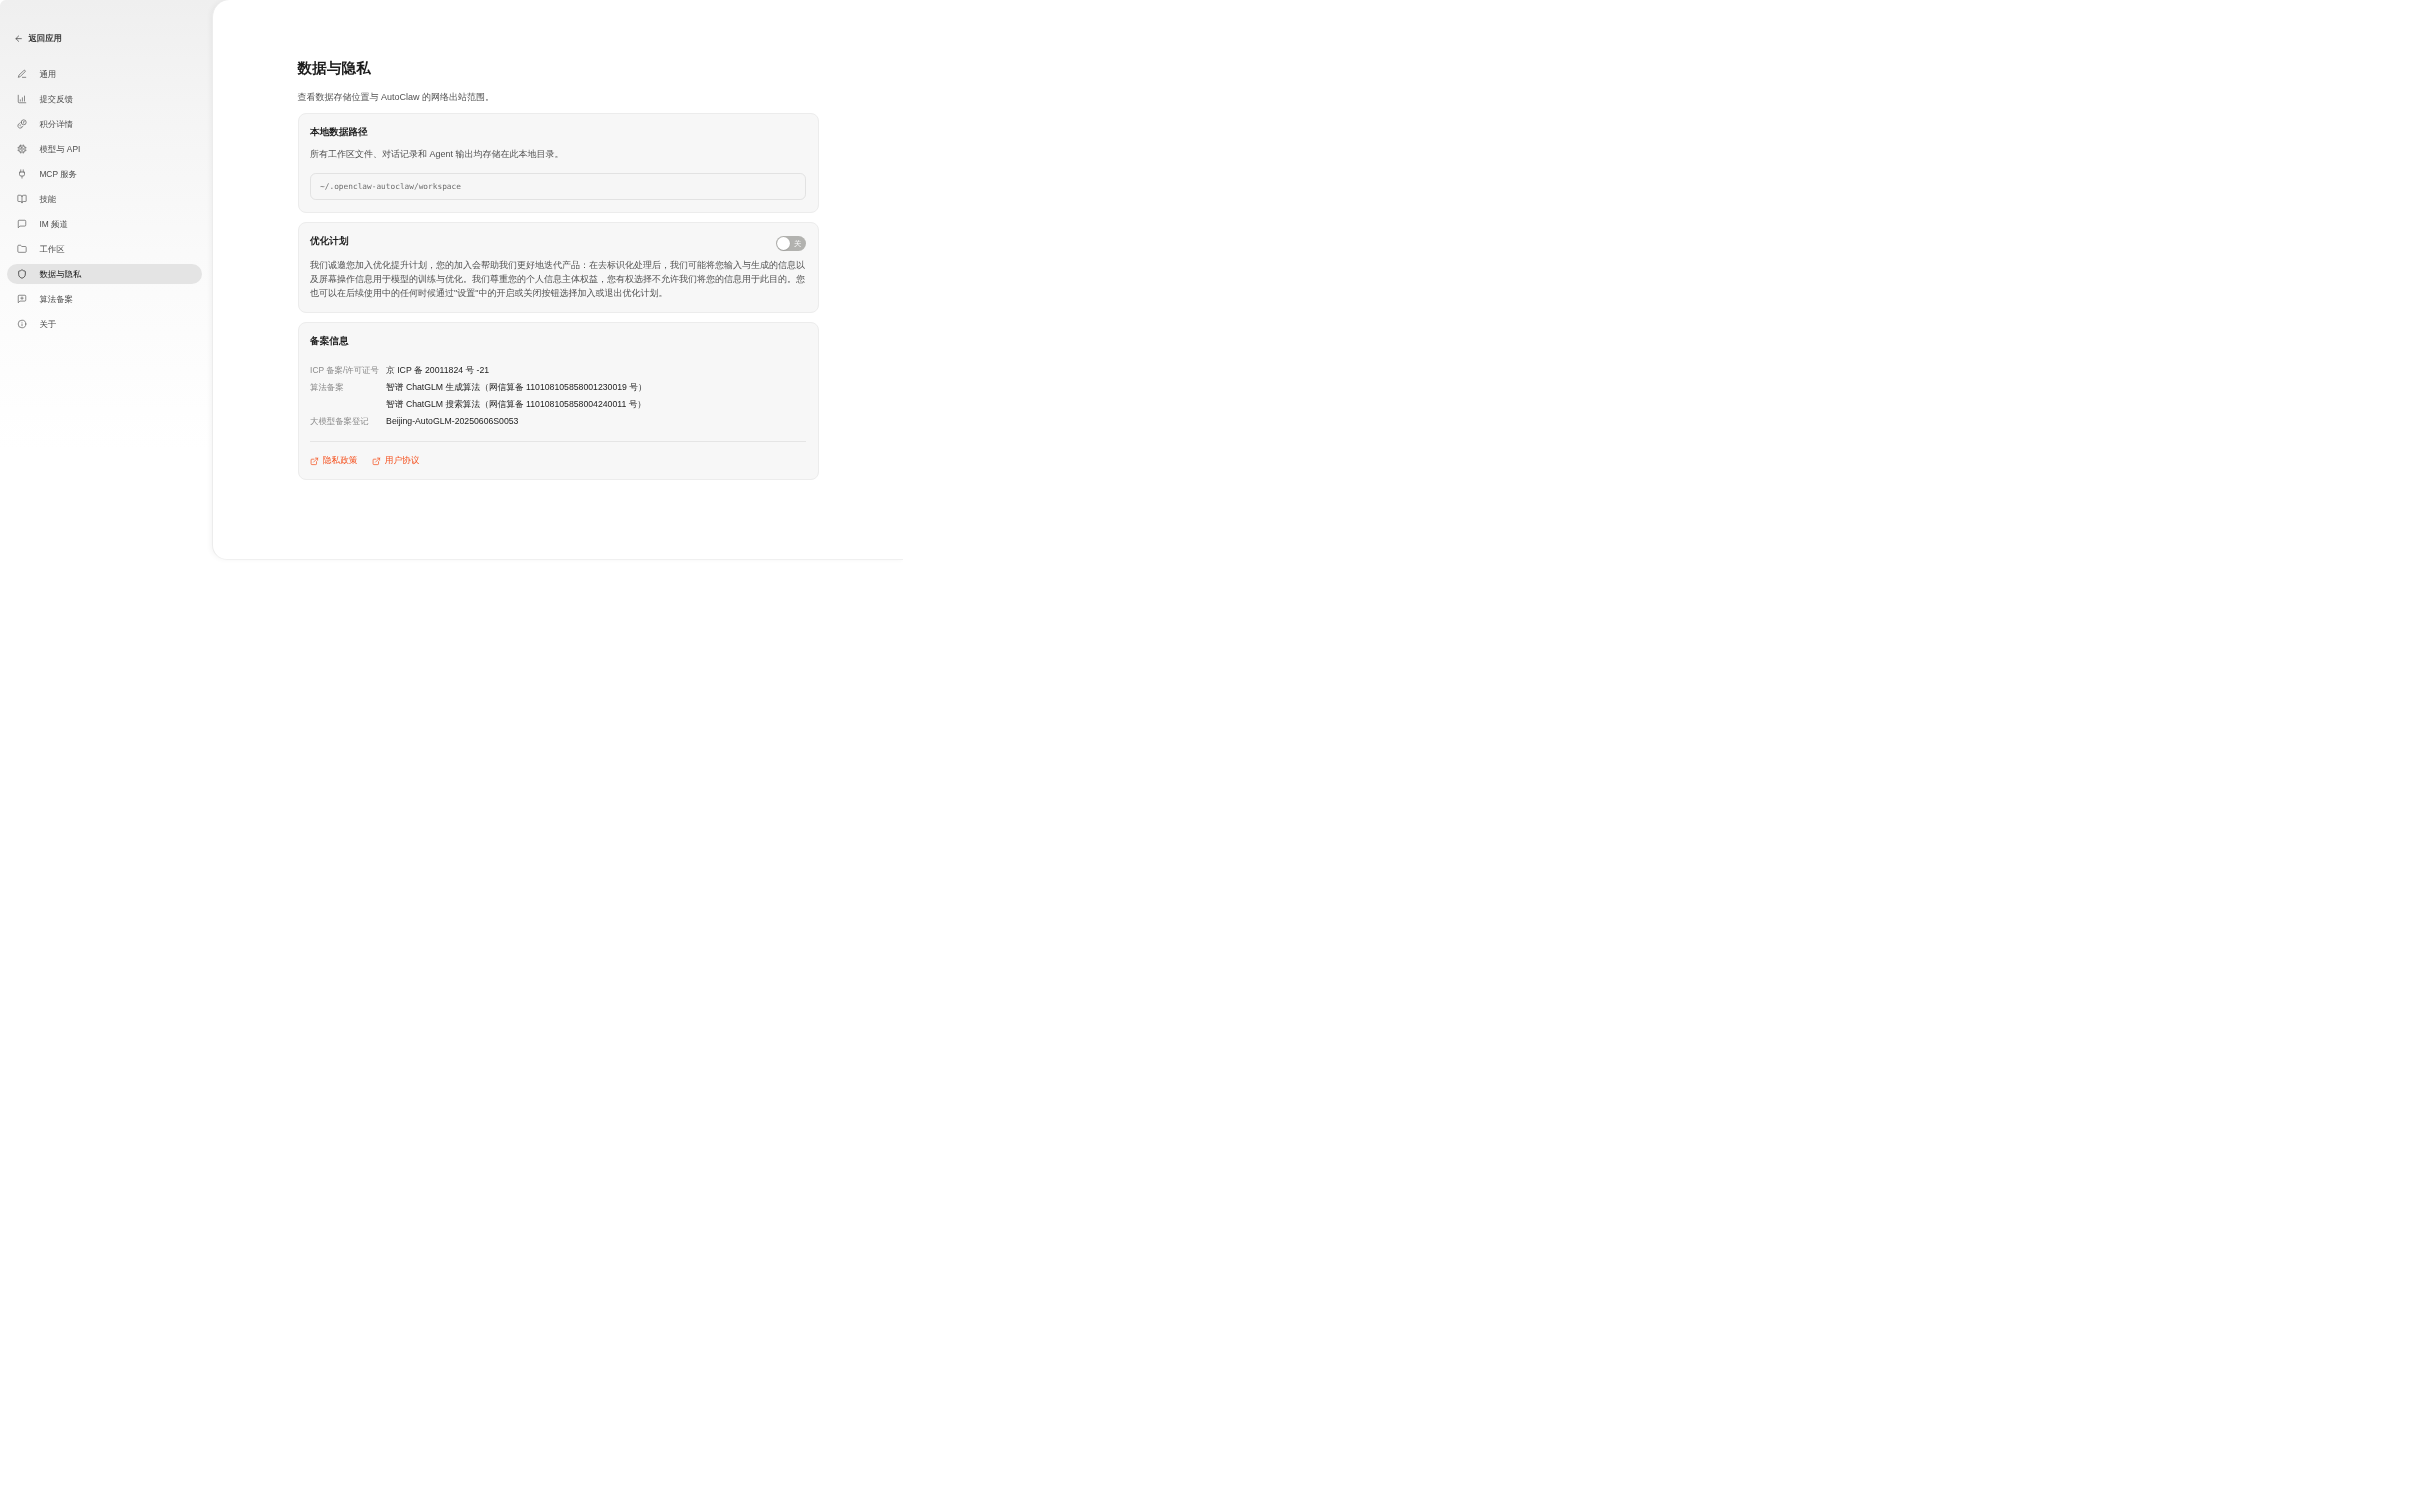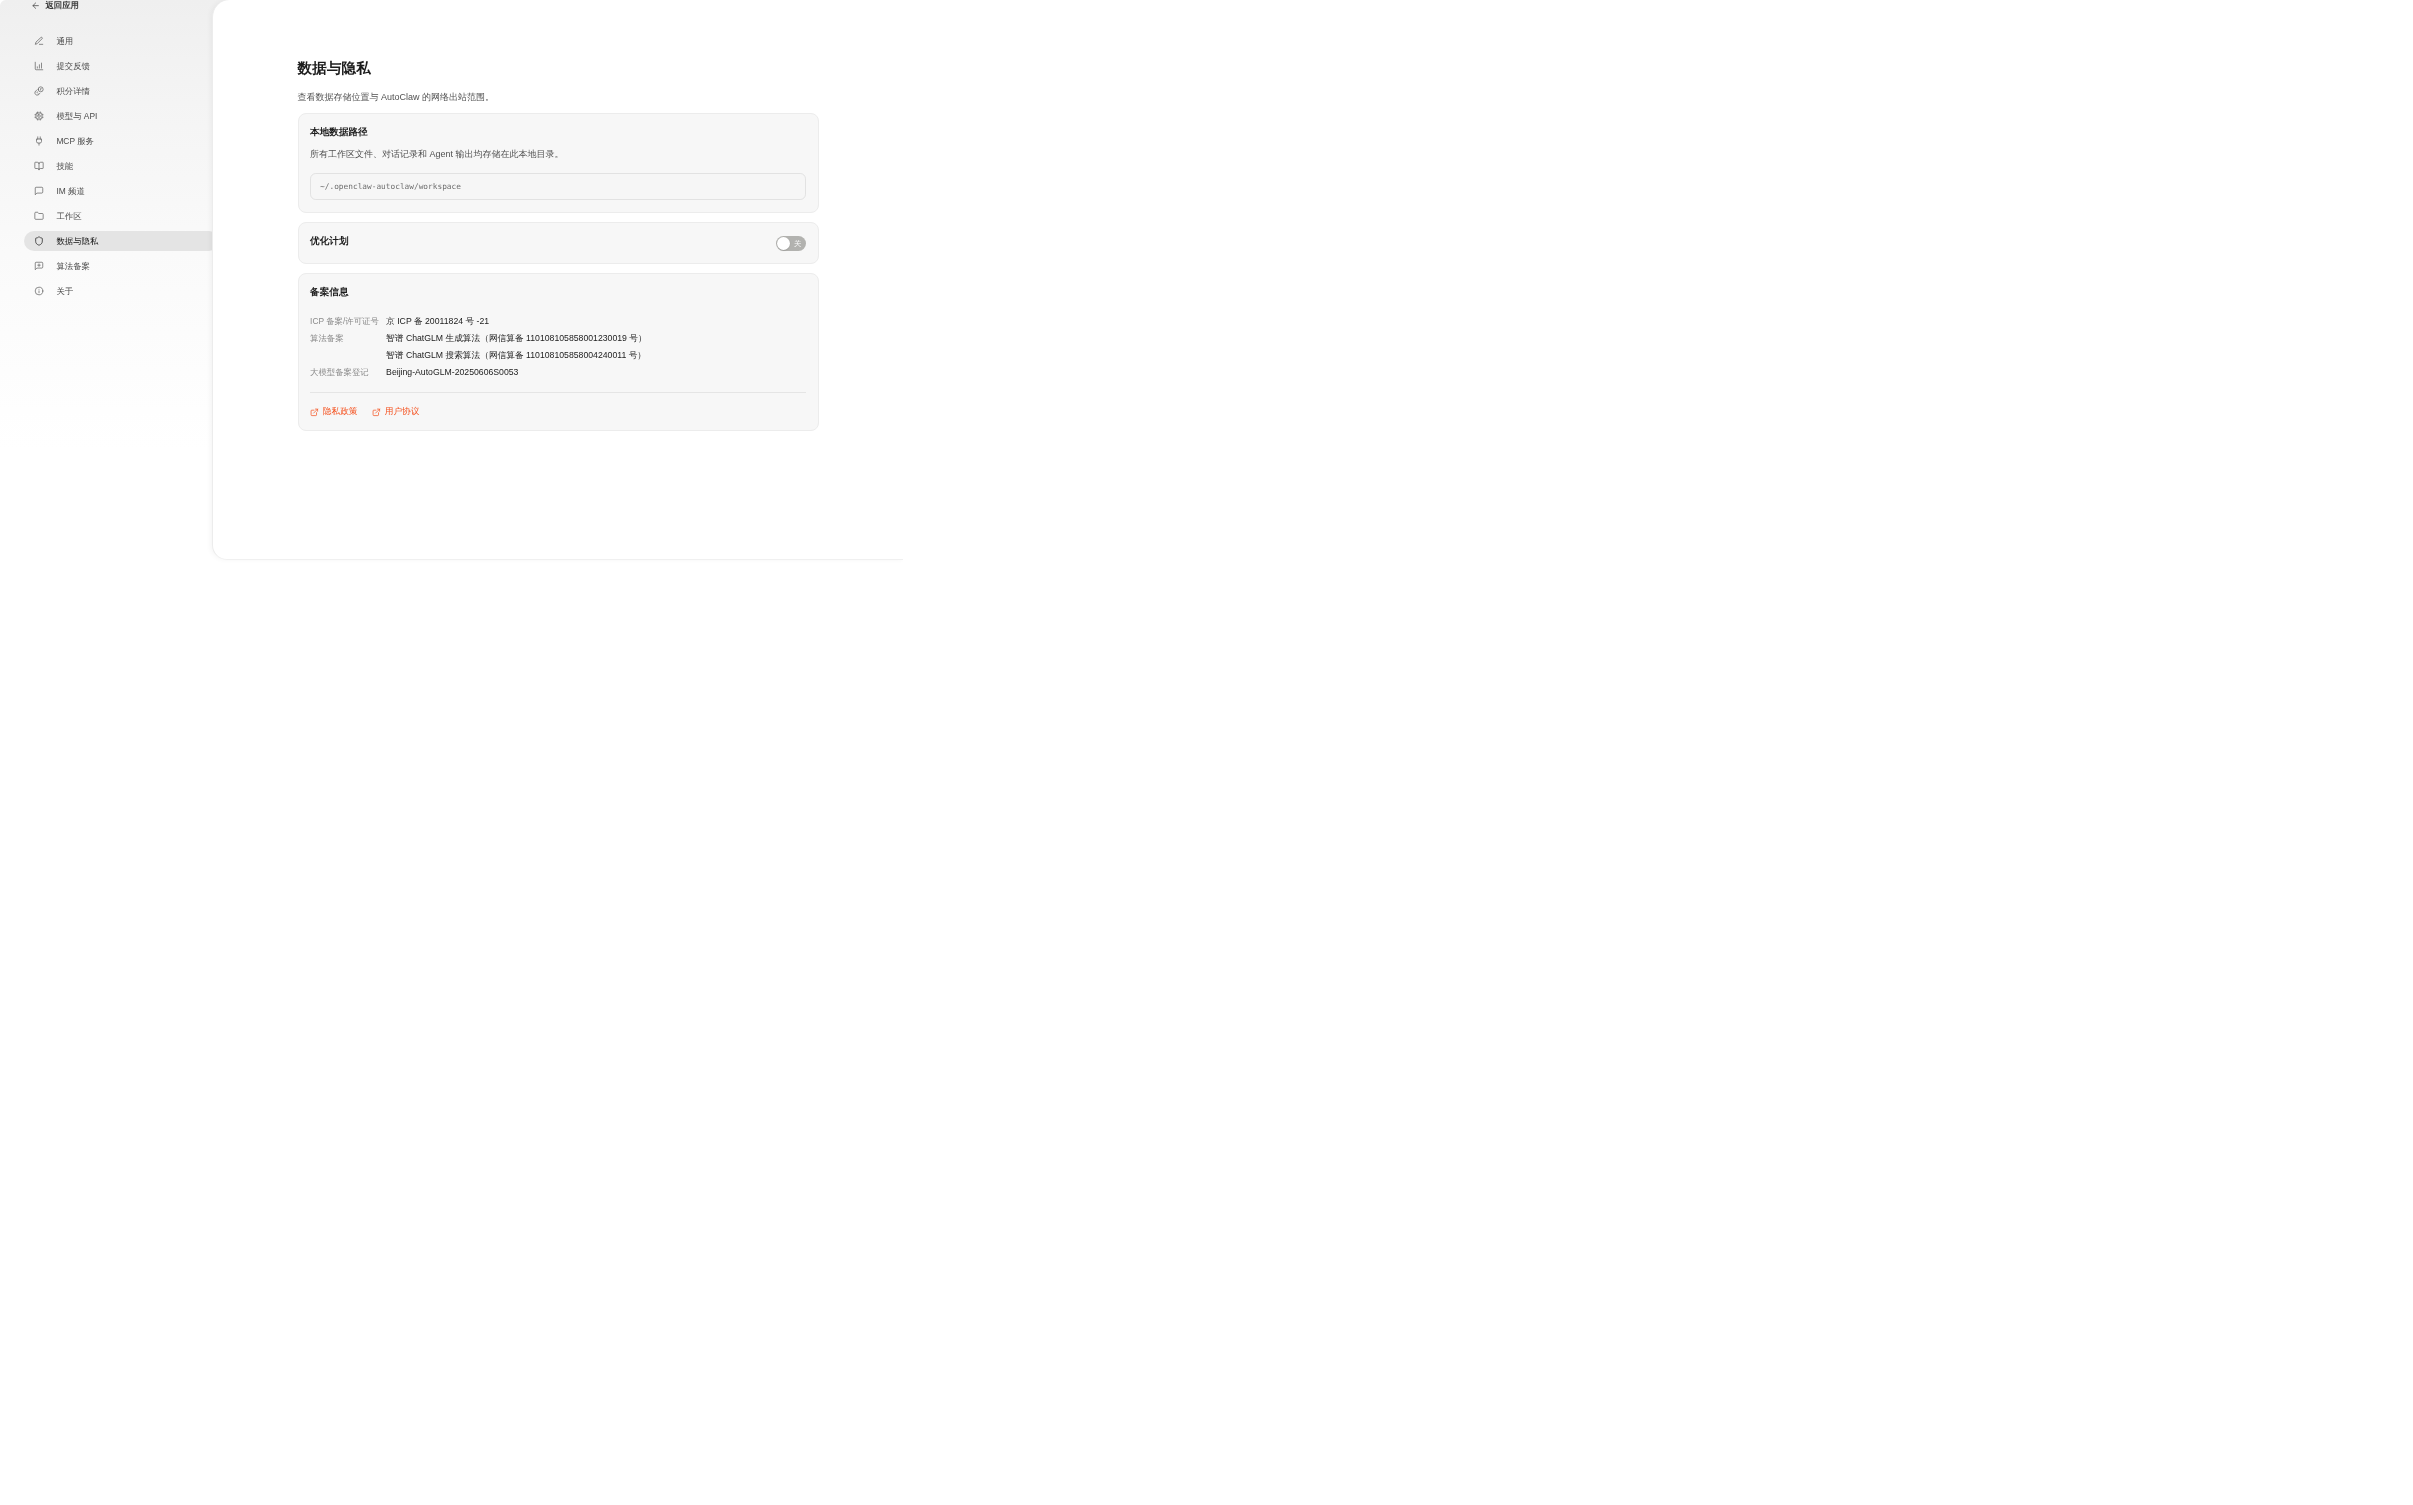--- a/index.html
+++ b/index.html
@@ -8,21 +8,21 @@
     font-family:"Liberation Sans","DejaVu Sans",sans-serif;
     background:radial-gradient(circle at 0% 100%, #b07a28 0%, #2a241e 3%, #17151 6%, #141312 100%);
     overflow:hidden;
   }
   .app {
     position:relative; width:903px; height:563px;
     border-radius:5.8px 0 0 9.3px; overflow:hidden;
     background:linear-gradient(180deg,#efefef 0%,#f4f4f4 18%,#fafafa 45%,#ffffff 80%);
   }
   
-  .sidebar { position:absolute; left:17px; top:0; bottom:0; width:212px; }
+  .sidebar { position:absolute; left:0; top:0; bottom:0; width:212px; padding-top:33px; }
   .back-btn {
     display:flex; align-items:center; gap:5.2px;
     margin:0 0 0 14px; color:#3d3d3d; font-size:8.4px; font-weight:600;
     cursor:pointer; width:max-content;
   }
   .back-btn .icon { width:9.3px; height:9.3px; color:#4a4a4a; }
   .nav { margin-top:20px; }
   .nav-item {
     display:flex; align-items:center; gap:12px;
     height:20px; margin:0 10.4px 5px 7px; padding:0 0 0 10.4px;
@@ -240,20 +240,21 @@
       </div>
 
       <div class="card">
         <div class="card-header">
           <h2>优化计划</h2>
           <div class="toggle">
             <span class="knob"></span>
             <span class="t-label">关</span>
           </div>
         </div>
+        <div class="desc" style="margin-top:7px;">我们诚邀您加入优化提升计划，您的加入会帮助我们更好地迭代产品：在去标识化处理后，我们可能将您输入与生成的信息以及屏幕操作信息用于模型的训练与优化。我们尊重您的个人信息主体权益，您有权选择不允许我们将您的信息用于此目的。您也可以在后续使用中的任何时候通过"设置"中的开启或关闭按钮选择加入或退出优化计划。</div>
       </div>
 
       <div class="card">
         <h2>备案信息</h2>
 
         <div class="rows">
           <div class="frow">
             <span class="flabel">ICP 备案/许可证号</span>
             <span class="fvalue">京 ICP 备 20011824 号 -21</span>
           </div>

